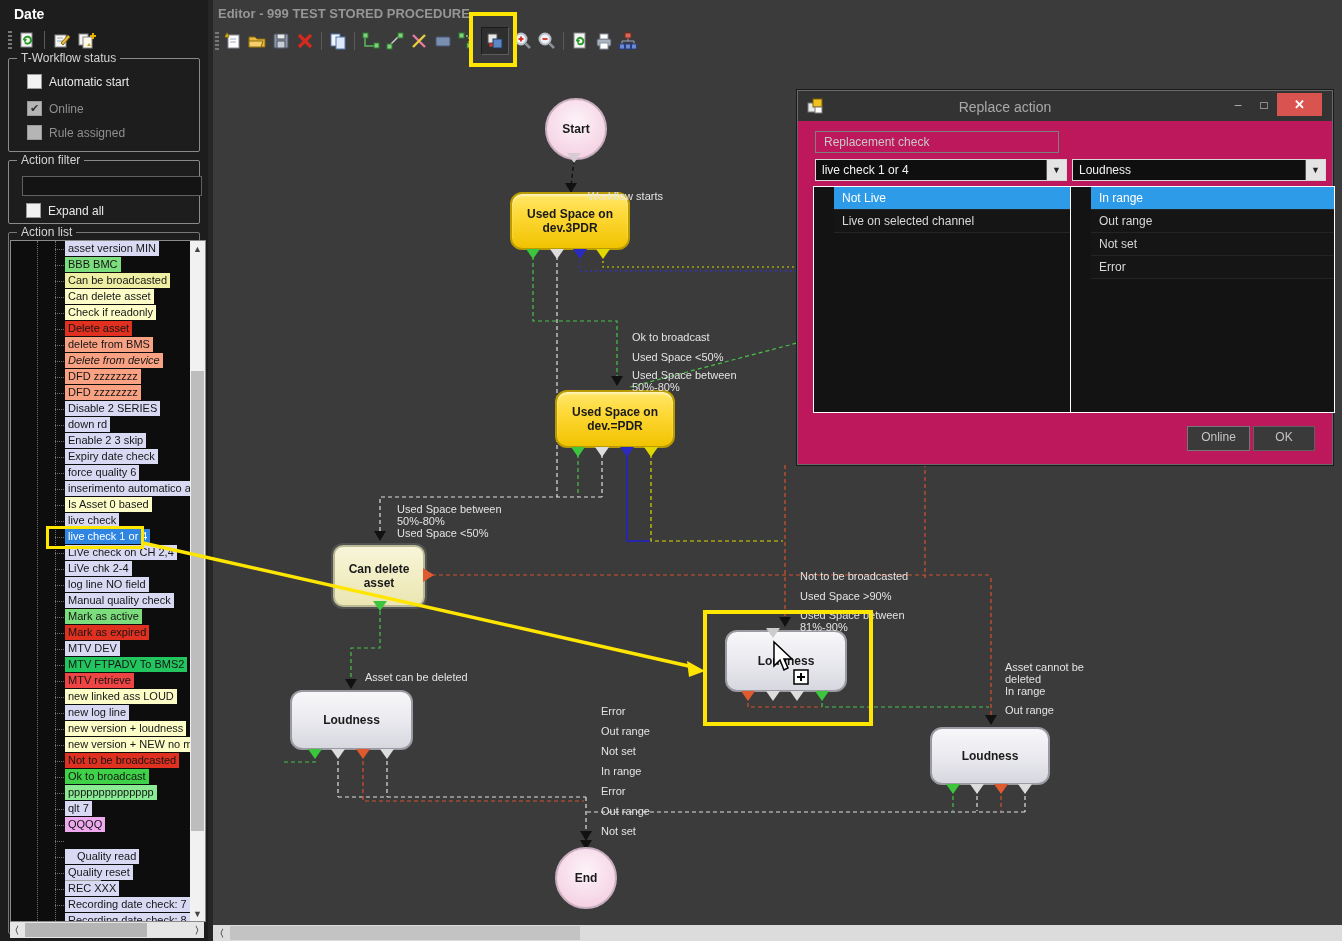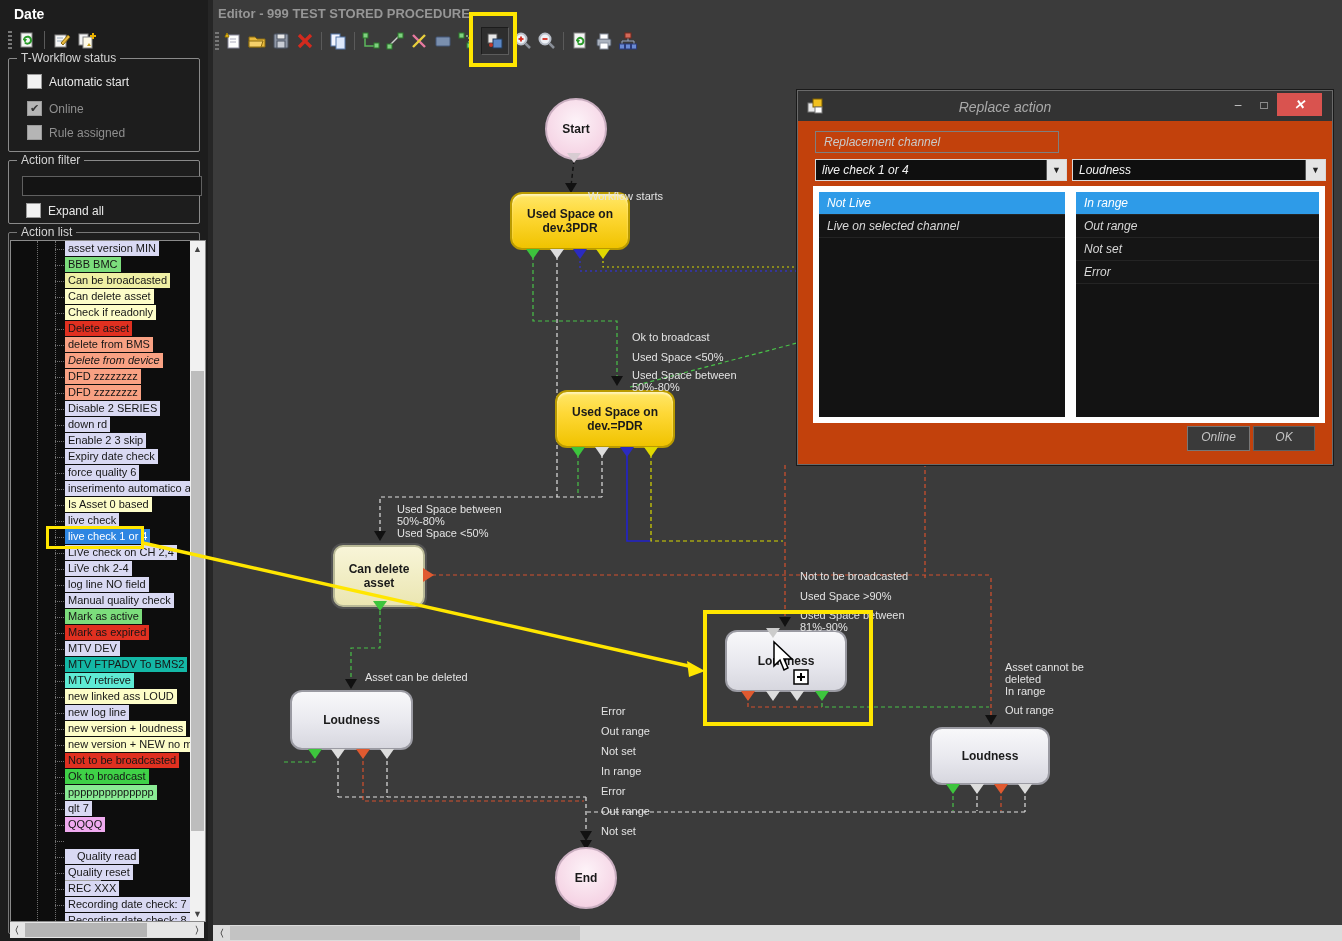--- a/index.html
+++ b/index.html
@@ -60,34 +60,34 @@
        background:radial-gradient(circle at 50% 38%,#fdf3f8 0%,#f5d3e4 75%,#eec6da 100%);
        border:2px solid #c9aec0;}
   .ct{position:absolute;width:0;height:0;z-index:3;}
   .ct.down{border-left:7px solid transparent;border-right:7px solid transparent;border-top:10px solid var(--c);}
   .ct.right{border-top:7px solid transparent;border-bottom:7px solid transparent;border-left:11px solid var(--c);}
   .clabel{position:absolute;font-size:11px;color:#e3e3e3;line-height:12px;white-space:pre-line;z-index:4;}
   
   .hscroll-main{position:absolute;left:213px;top:925px;width:1129px;height:16px;background:#dcdcdc;z-index:5;}
   .hscroll-main .hs-thumb{background:#c3c3c3;}
   
-  .dialog{position:absolute;left:797px;top:90px;width:534px;height:373px;background:#c2410c;
-       border:1px solid #6a6a6a;outline:1px solid #1a1a1a;z-index:30;font-size:12px;color:#cfcfcf;font-style:italic;}
+  .dialog{position:absolute;left:797px;top:90px;width:534px;height:373px;background:#be185d;
+       border:1px solid #6a6a6a;outline:1px solid #1a1a1a;z-index:30;font-size:12px;color:#cfcfcf;}
   .dlg-titlebar{position:absolute;left:0;top:0;right:0;height:30px;background:#333333;}
   .dlg-title{position:absolute;left:0;right:120px;top:8px;text-align:center;font-size:14px;color:#a9a9a9;}
   .dlg-min{position:absolute;left:430px;top:5px;width:20px;height:20px;color:#bbb;text-align:center;line-height:18px;}
   .dlg-max{position:absolute;left:456px;top:5px;width:20px;height:20px;color:#ddd;text-align:center;line-height:18px;}
   .dlg-close{position:absolute;left:479px;top:2px;width:45px;height:23px;background:#d9534f;color:#fff;
        display:flex;align-items:center;justify-content:center;font-size:13px;font-weight:bold;}
   .dlg-group{position:absolute;height:20px;border:1px solid #7f7f7f;line-height:20px;padding-left:8px;color:#c9c9c9;}
   .dlg-combo{position:absolute;height:20px;background:#0f0f0f;border:1px solid #d8d8d8;color:#f2f2f2;
        line-height:20px;padding-left:6px;}
   .combo-btn{position:absolute;right:0;top:0;width:19px;height:20px;background:#e4e4e4;color:#222;
        font-size:9px;display:flex;align-items:center;justify-content:center;border-left:1px solid #555;}
-  .dlg-list{position:absolute;width:246px;height:225px;background:#131313;border:6px solid #ffffff;overflow:hidden;}
+  .dlg-list{position:absolute;width:246px;height:225px;background:#131313;border:1px solid #ffffff;overflow:hidden;padding-left:20px;}
   .dlg-item{height:22px;line-height:22px;padding-left:8px;color:#d8d8d8;border-bottom:1px solid #242424;background:#151515;}
   .dlg-item.sel{background:#2e9be8;color:#fff;}
   .dlg-btn{position:absolute;width:61px;height:23px;background:#3a3a3a;border:1px solid #777;
        color:#c4c4c4;text-align:center;line-height:21px;font-size:12px;}
   .cursor{position:absolute;z-index:40;}
 </style>
 </head>
 <body>
 
 <div class="page">
@@ -433,22 +433,22 @@
           <div class="al-row"><span class="al-chip" style="background: rgb(253, 253, 200);">Is Asset 0 based</span></div>
           <div class="al-row"><span class="al-chip" style="background: rgb(217, 217, 243);">live check</span></div>
           <div class="al-row sel"><span class="al-chip" style="background: rgb(46, 134, 226);">live check 1 or 4</span></div>
           <div class="al-row"><span class="al-chip" style="background: rgb(217, 217, 243);">LiVe check on CH 2,4</span></div>
           <div class="al-row"><span class="al-chip" style="background: rgb(217, 217, 243);">LiVe chk 2-4</span></div>
           <div class="al-row"><span class="al-chip" style="background: rgb(217, 217, 243);">log line NO field</span></div>
           <div class="al-row"><span class="al-chip" style="background: rgb(217, 217, 243);">Manual quality check</span></div>
           <div class="al-row"><span class="al-chip" style="background: rgb(124, 221, 124);">Mark as active</span></div>
           <div class="al-row"><span class="al-chip" style="background: rgb(224, 48, 32);">Mark as expired</span></div>
           <div class="al-row"><span class="al-chip" style="background: rgb(217, 217, 243);">MTV DEV</span></div>
-          <div class="al-row"><span class="al-chip" style="background: #14b8a6;">MTV FTPADV To BMS2</span></div>
-          <div class="al-row"><span class="al-chip" style="background: #5eead4;">MTV retrieve</span></div>
+          <div class="al-row"><span class="al-chip" style="background: #22c55e;">MTV FTPADV To BMS2</span></div>
+          <div class="al-row"><span class="al-chip" style="background: #ef4444;">MTV retrieve</span></div>
           <div class="al-row"><span class="al-chip" style="background: rgb(253, 253, 200);">new linked ass LOUD</span></div>
           <div class="al-row"><span class="al-chip" style="background: rgb(217, 217, 243);">new log line</span></div>
           <div class="al-row"><span class="al-chip" style="background: rgb(253, 253, 200);">new version + loudness</span></div>
           <div class="al-row"><span class="al-chip" style="background: rgb(253, 253, 200);">new version + NEW no med</span></div>
           <div class="al-row"><span class="al-chip" style="background: rgb(224, 48, 32);">Not to be broadcasted</span></div>
           <div class="al-row"><span class="al-chip" style="background: rgb(63, 209, 71);">Ok to broadcast</span></div>
           <div class="al-row"><span class="al-chip" style="background: rgb(138, 235, 148);">pppppppppppppp</span></div>
           <div class="al-row"><span class="al-chip" style="background: rgb(217, 217, 243);">qlt 7</span></div>
           <div class="al-row"><span class="al-chip" style="background: rgb(239, 170, 239);">QQQQ</span></div>
           <div class="al-row"><span class="al-chip" style="background: #a3a3a3; margin-top: 45px;">qual 1</span></div>
@@ -479,21 +479,21 @@
         <rect x="1" y="5" width="9" height="9" fill="#e8e8e8" stroke="#777"></rect>
         <rect x="6" y="1" width="9" height="8" fill="#f0c020" stroke="#806000"></rect>
         <rect x="8" y="9" width="7" height="6" fill="#ffffff" stroke="#777"></rect>
       </svg>
       <div class="dlg-title">Replace action</div>
       <div class="dlg-min">–</div>
       <div class="dlg-max">□</div>
       <div class="dlg-close">✕</div>
     </div>
 
-    <div class="dlg-group" style="left:17px;top:40px;width:234px;">Replacement channel</div>
+    <div class="dlg-group" style="left:17px;top:40px;width:234px;">Replacement check</div>
 
     <div class="dlg-combo" style="left:17px;top:68px;width:224px;padding-right:20px;">
       <span>live check 1 or 4</span>
       <span class="combo-btn">▼</span>
     </div>
     <div class="dlg-combo" style="left:274px;top:68px;width:226px;padding-right:20px;">
       <span>Loudness</span>
       <span class="combo-btn">▼</span>
     </div>
 

